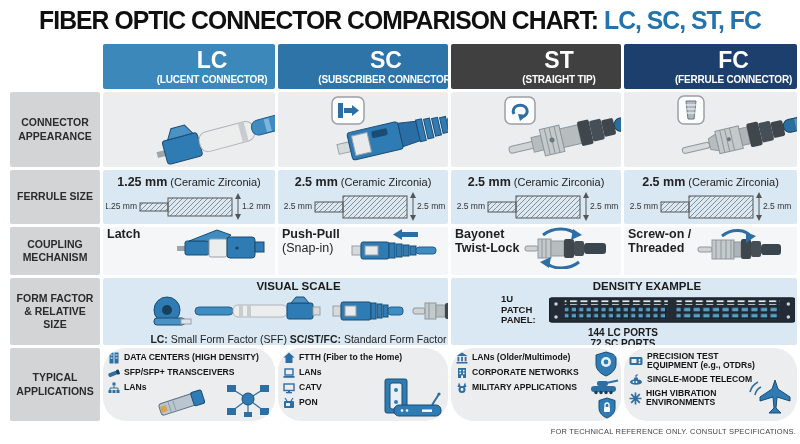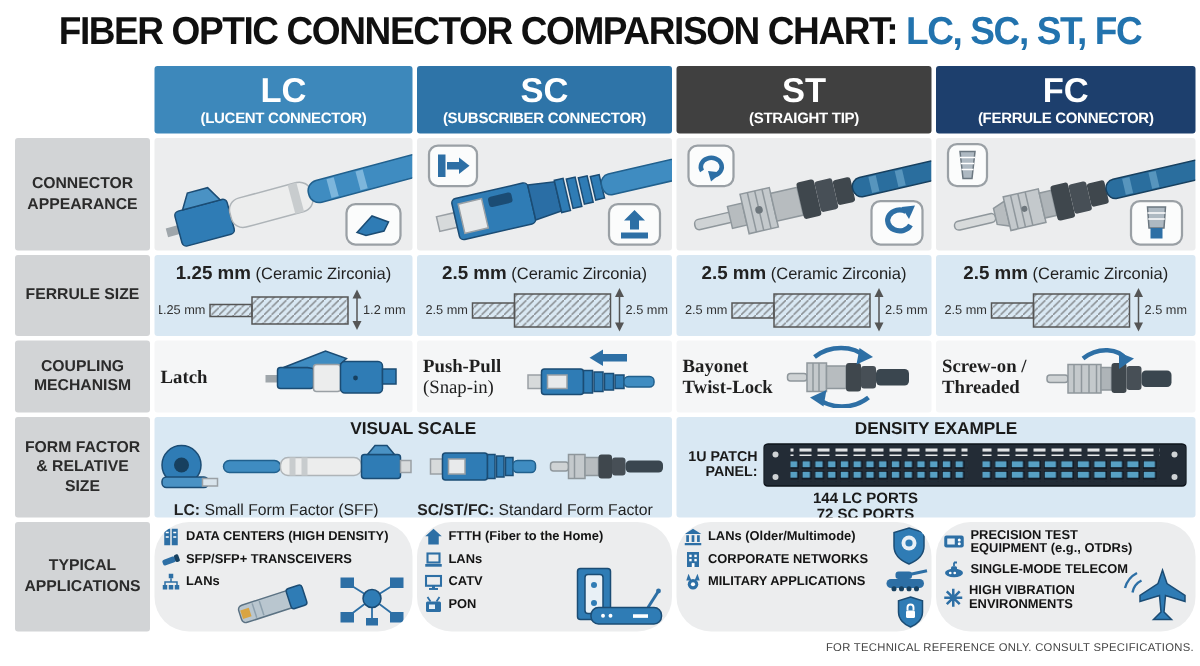--- a/index.html
+++ b/index.html
@@ -8,45 +8,45 @@
 
   .title { position:absolute; top:5px; left:0; width:800px; text-align:center;
            font-size:26px; font-weight:bold; letter-spacing:-1px; color:#101010;
            white-space:nowrap; transform:scaleX(0.95); transform-origin:400px 0; }
   .title .hl { color:#2273ae; }
 
   #chart-grid { position:absolute; left:10px; top:44px; display:grid;
     grid-template-columns:90px 172px 170px 170px 173px;
     grid-template-rows:45px 75px 54px 48px 67px 73px; gap:3px; }
 
-  .cell { position:relative; overflow:hidden; border-radius:2px; }
+  .cell { position:relative; overflow:hidden; border-radius:2px;padding-left:46px; }
   .rowlabel { background:#d2d4d6; display:flex; align-items:center; justify-content:center;
               text-align:center; font-weight:bold; font-size:10.5px; color:#2b2b2b;
               padding:2px 4px; line-height:1.25; }
   .colhead { color:#fff; display:flex; flex-direction:column; align-items:center;
              justify-content:center; line-height:1; }
   .colhead .abbr { font-size:23px; font-weight:bold; }
   .colhead .full { font-size:10px; font-weight:bold; margin-top:3px; letter-spacing:-0.2px; white-space:nowrap; }
   .c-lc{background:#3d88bb} .c-sc{background:#2e74a8} .c-st{background:#404040} .c-fc{background:#1d3f6d}
   .bg-gray{background:#ecedee} .bg-blue{background:#d9e8f3} .bg-lite{background:#f5f6f7}
 
   .ferrule-cell { padding:3px 3px 0 3px; }
   .ferrule-line { text-align:center; font-size:11px; color:#222; margin:2px 0 1px 0; white-space:nowrap; }
   .ferrule-line b { font-size:12.5px; }
 
-  .coupling-cell { display:flex; align-items:center; gap:4px; padding:0 4px;font-family:Liberation Serif, serif; }
+  .coupling-cell { display:flex; align-items:flex-start; gap:4px; padding:0 4px; }
   .coupling-text { font-weight:bold; font-size:12.5px; color:#1f1f1f; line-height:1.12; min-width:64px; }
   .coupling-text .l2.normal { font-weight:normal; }
 
   .ff-cell { }
   .ff-title { text-align:center; font-weight:bold; font-size:11.5px; color:#1a1a1a; margin-top:2px; }
   .ff-captions { display:flex; justify-content:space-around; font-size:10.5px; color:#222; margin-top:0px; }
   .ff-captions b { }
   .density-body { display:flex; align-items:center; gap:4px; padding:1px 2px 0 4px; }
-  .panel-label { font-weight:bold; font-size:9.5px; line-height:1.1; color:#1a1a1a; width:50px; text-align:right; }
+  .panel-label { font-weight:bold; font-size:9.5px; line-height:1.1; color:#1a1a1a; width:50px; text-align:left; }
   .ports-captions { display:flex; font-weight:bold; font-size:10px; color:#1a1a1a; margin-left:56px;flex-direction:column; }
   .ports-captions span { width:140px; text-align:center; }
 
   .apps-cell { padding:4px 2px 2px 5px;border-radius:23px; }
   .app-item { display:flex; align-items:center; gap:4px; margin-bottom:3px;
               font-weight:bold; font-size:8.6px; color:#141414; line-height:1.1; }
   .app-item svg { flex:none; }
   .apps-st .app-item { padding-right:26px; }
   .deco { position:absolute; }
 

